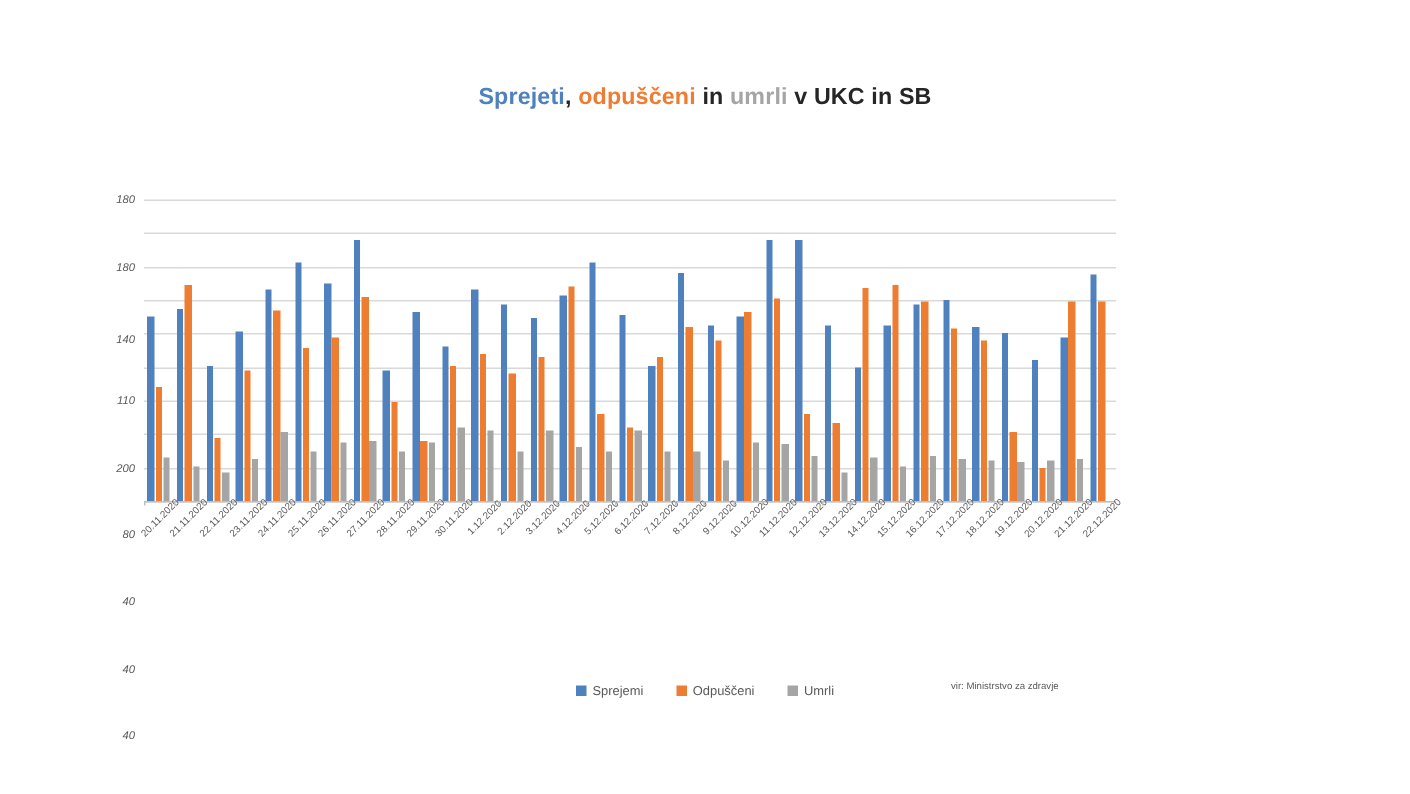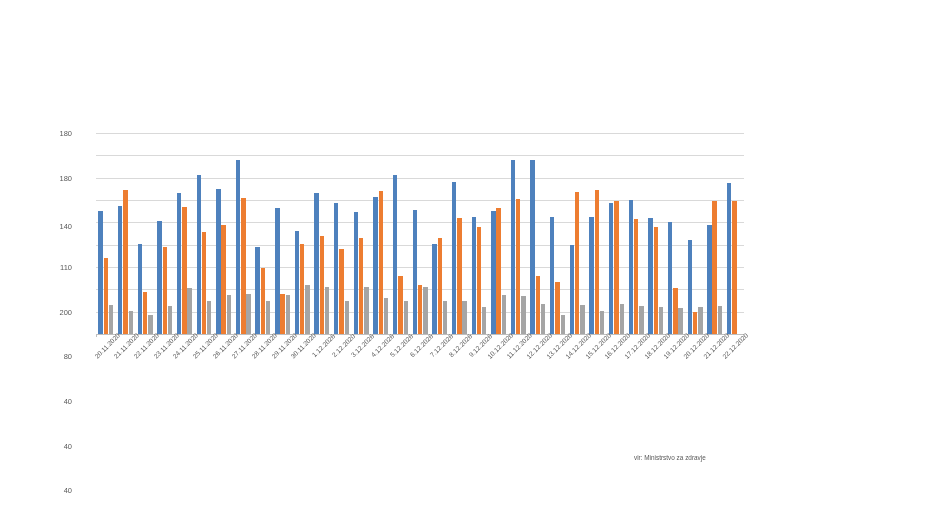--- a/index.html
+++ b/index.html
@@ -55,25 +55,26 @@
     position: absolute;
     left: 0;
     top: 201px;
     width: 648px;
     height: 1px;
     background: #BFBFBF;
   }
   .y-label {
     position: absolute;
     right: 100%;
-    margin-right: 24px;
+    margin-right: 6px;
     transform: translateY(-50%);
     font-size: 7.5px;
     color: #595959;
     white-space: nowrap;
+    font-style: italic;
   }
   
   .groups {
     position: absolute;
     left: 0;
     top: 0;
     width: 648px;
     height: 201px;
     display: flex;
     align-items: flex-end;
@@ -162,20 +163,23 @@
     font-size: 6.4px;
     color: #595959;
     white-space: nowrap;
   }
 </style>
 </head>
 <body>
 
 <div id="chart-root">
 
+  <div class="chart-title">
+    <span class="t-sprejeti">Sprejeti</span><span class="t-plain">, </span><span class="t-odpusceni">odpuščeni</span><span class="t-plain"> in </span><span class="t-umrli">umrli</span><span class="t-plain"> v UKC in SB</span>
+  </div>
 
   <div class="plot-area">
     <div id="gridlines">
         <div class="gridline" style="top: 0px;">
           <span class="y-label" style="top: 0px;">180</span>
         </div>
         <div class="gridline" style="top: 22.3333px;">
           <span class="y-label" style="top: 22.3333px;">180</span>
         </div>
         <div class="gridline" style="top: 44.6667px;">
@@ -499,16 +503,30 @@
       <div class="x-tick">
         <div class="tick-mark"></div>
         <span>21.12.2020</span>
       </div>
       <div class="x-tick">
         <div class="tick-mark"></div>
         <span>22.12.2020</span>
       </div>
     </div>
 
+  <div class="legend" id="legend">
+      <div class="legend-item">
+        <span class="legend-swatch sw1"></span>
+        <span>Sprejemi</span>
+      </div>
+      <div class="legend-item">
+        <span class="legend-swatch sw2"></span>
+        <span>Odpuščeni</span>
+      </div>
+      <div class="legend-item">
+        <span class="legend-swatch sw3"></span>
+        <span>Umrli</span>
+      </div>
+    </div>
 
   <div class="source-note">vir: Ministrstvo za zdravje</div>
 
 </div>
 
 </body></html>

